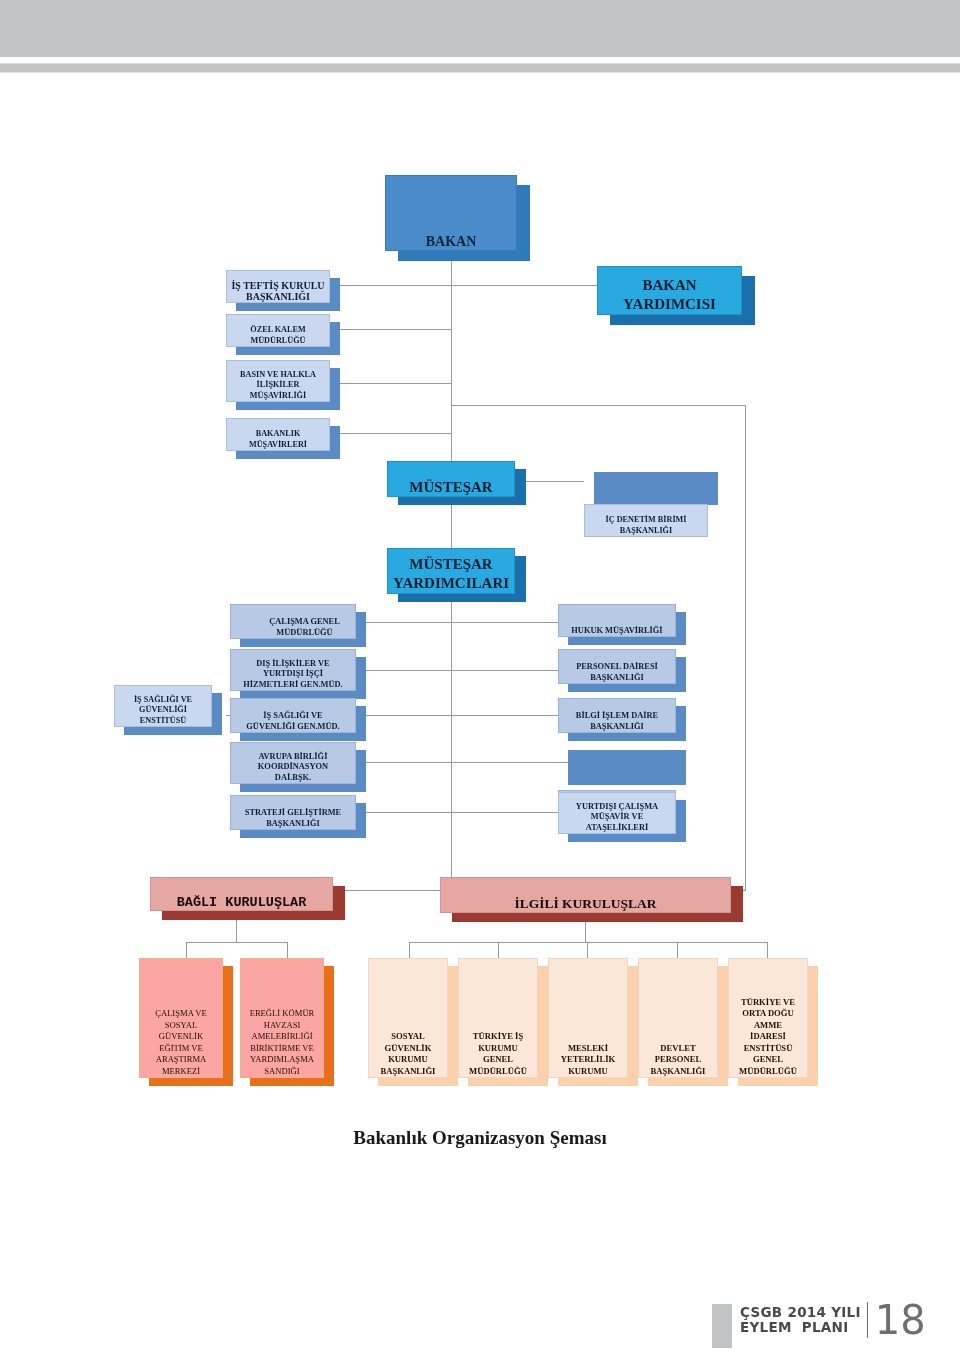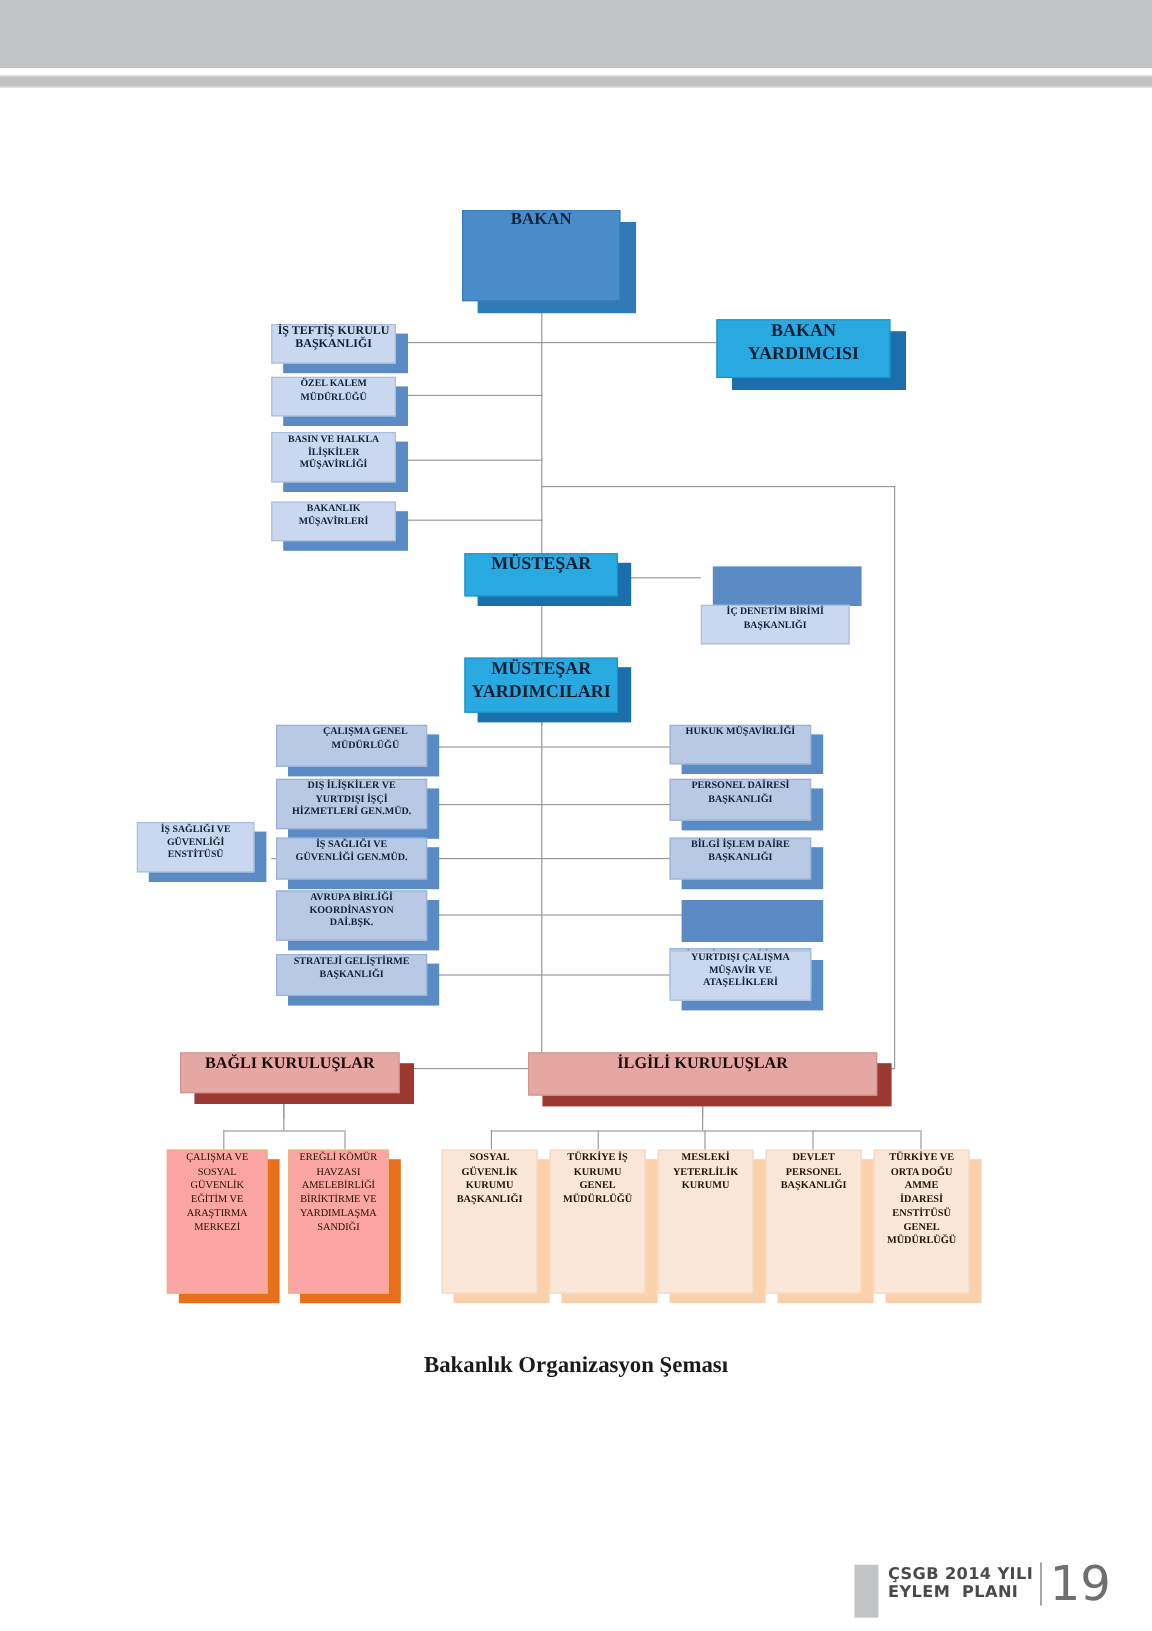--- a/index.html
+++ b/index.html
@@ -17,21 +17,21 @@
 
   #footer-bar{position:absolute;left:712px;top:1304px;width:20px;height:44px;background:#c2c3c5;}
   #footer{position:absolute;left:740px;top:1300px;display:flex;align-items:center;}
   #footer-text{font-family:"DejaVu Sans", sans-serif;font-weight:bold;font-size:13.5px;line-height:15px;color:#4a4a4a;letter-spacing:0.3px;text-align:left;white-space:pre;}
   #footer-sep{width:1px;height:36px;background:#6f6f6f;margin:0 7px 0 6px;}
   #footer-page{font-family:"DejaVu Sans", sans-serif;font-size:40px;color:#6f6f6f;line-height:40px;}
 
   
   #chart{position:absolute;left:0;top:100px;width:960px;height:1010px;}
 
-  .node{position:absolute;box-sizing:border-box;display:flex;align-items:flex-start;justify-content:center;text-align:center;z-index:5;}
+  .node{position:absolute;box-sizing:border-box;display:flex;align-items:flex-end;justify-content:center;text-align:center;z-index:5;}
   .node .lbl{display:block;width:100%;padding:0 3px;}
 
   
   .shadow{position:absolute;z-index:3;}
 
   
   .blue-dark{background:#4a8bca;border:1px solid #3a7ab5;color:#10263d;font-weight:bold;}
   .sh-blue-dark{background:#2f7ab8;}
   .cyan{background:#28a9e0;border:1px solid #1f93c6;color:#0a1e33;font-weight:bold;}
   .sh-cyan{background:#1c6fad;}
@@ -223,21 +223,21 @@
   </div>
 
   <div class="shadow sh-blue-mid" style="left:568px;top:700px;width:118px;height:42px;"></div>
   <div class="node blue-pale" style="left:558px;top:692px;width:118px;height:42px;font-size:8.4px;line-height:10.5px;white-space:pre-line;">
     <span class="lbl">YURTDIŞI ÇALIŞMA
 MÜŞAVİR VE
 ATAŞELİKLERİ</span>
   </div>
 
   <div class="shadow sh-rose" style="left:162px;top:786px;width:183px;height:34px;"></div>
-  <div class="node rose" style="left:150px;top:777px;width:183px;height:34px;font-size:13.5px;">
+  <div class="node rose" style="left:150px;top:777px;width:183px;height:34px;font-size:13.5px;font-family:Liberation Mono, monospace;">
     <span class="lbl">BAĞLI KURULUŞLAR</span>
   </div>
 
   <div class="shadow sh-rose" style="left:452px;top:786px;width:291px;height:36px;"></div>
   <div class="node rose" style="left:440px;top:777px;width:291px;height:36px;font-size:13.5px;">
     <span class="lbl">İLGİLİ KURULUŞLAR</span>
   </div>
 
   <div class="shadow sh-orange-mid" style="left:149px;top:866px;width:84px;height:120px;"></div>
   <div class="node orange-mid" style="left:139px;top:858px;width:84px;height:120px;font-size:8.6px;line-height:11.5px;white-space:pre-line;">
@@ -302,14 +302,14 @@
 
 </div>
 
 <div id="caption">Bakanlık Organizasyon Şeması</div>
 
 <div id="footer-bar"></div>
 <div id="footer">
   <div id="footer-text">ÇSGB 2014 YILI
 EYLEM  PLANI</div>
   <div id="footer-sep"></div>
-  <div id="footer-page">19</div>
+  <div id="footer-page">18</div>
 </div>
 
 </body></html>

